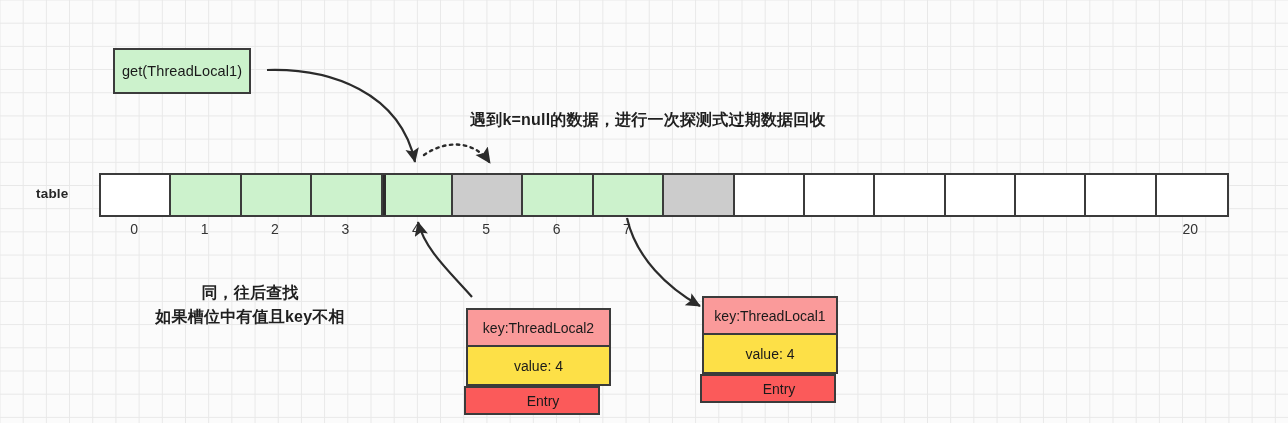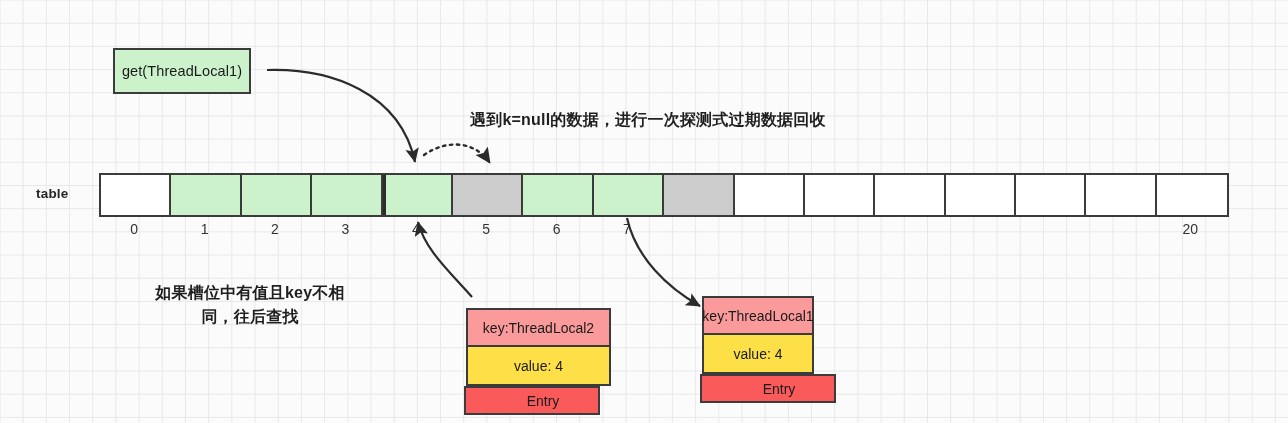--- a/index.html
+++ b/index.html
@@ -165,22 +165,22 @@
 
 <div id="canvas">
 
   <div class="call-box">get(ThreadLocal1)</div>
 
   <div class="table-label">table</div>
 
   <div class="note-top">遇到k=null的数据，进行一次探测式过期数据回收</div>
 
   <div class="note-left">
+    <div>同，往后查找</div>
     <div>如果槽位中有值且key不相</div>
-    <div>同，往后查找</div>
   </div>
 
   <div class="slots" id="slots-row">
       <div class="slot"></div>
       <div class="slot green"></div>
       <div class="slot green"></div>
       <div class="slot green"></div>
       <div class="slot green thick-left"></div>
       <div class="slot gray"></div>
       <div class="slot green"></div>
@@ -209,21 +209,21 @@
 
   <div class="entry-group" style="left:466px; top:296px;">
     <div class="entry-card" style="width:145px;margin-top:12px;">
       <div class="entry-row key">key:ThreadLocal2</div>
       <div class="entry-row value">value: 4</div>
     </div>
     <div class="entry-foot" style="width:136px; margin-left:-2px;">Entry</div>
   </div>
 
   <div class="entry-group" style="left:702px; top:296px;">
-    <div class="entry-card" style="width:112px;">
+    <div class="entry-card" style="width:136px;">
       <div class="entry-row key">key:ThreadLocal1</div>
       <div class="entry-row value">value: 4</div>
     </div>
     <div class="entry-foot" style="width:136px; margin-left:-2px;">Entry</div>
   </div>
 
   <svg class="svg-layer" viewBox="0 0 1288 423">
     <defs>
       <marker id="ah" markerWidth="9" markerHeight="9" refX="6.2" refY="3.1" orient="auto" markerUnits="strokeWidth">
         <path d="M0,0 L6.6,3.1 L0,6.2 L1.3,3.1 z" fill="#2b2b2b"></path>

